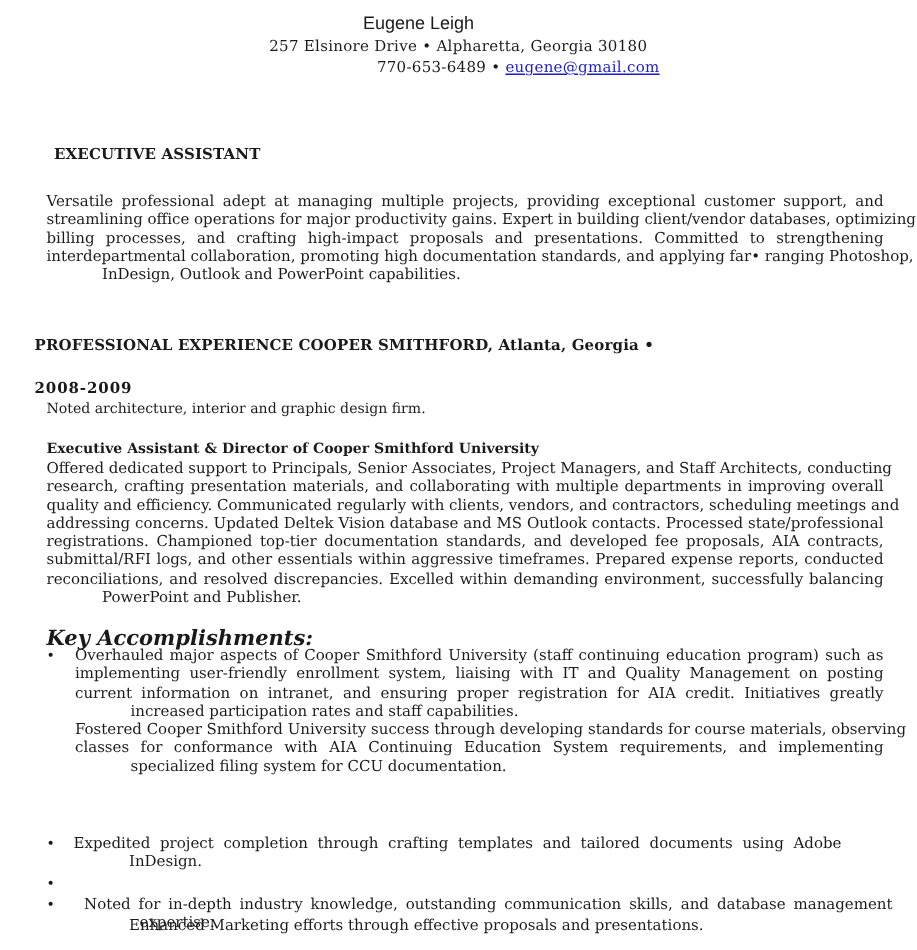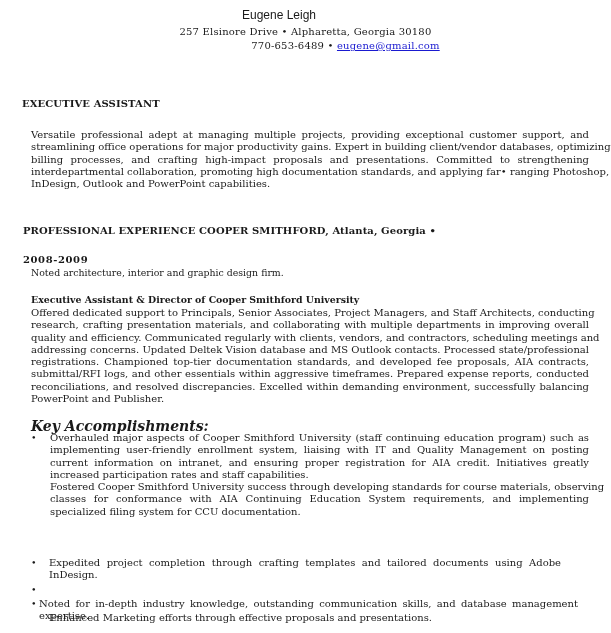--- a/index.html
+++ b/index.html
@@ -22,38 +22,38 @@
   .hdr-contact { top: 40px; padding-left: 40px; }
   .email { color: #1a1ad0; text-decoration: underline; }
   .heading {
     font-weight: bold; font-size: 10px; letter-spacing: 0.1px;
   }
   .para {
     font-size: 10px; line-height: 12.3px; text-align: justify;
     text-align-last: left;
   }
   .para .ln { display: block; text-align: justify; text-align-last: justify; white-space: nowrap; }
-  .para .ln.last { text-align-last: left; }
+  .para .ln.last { text-align-last: left; margin-left: 37px; }
   .small { font-size: 9.4px; }
   .bold { font-weight: bold; }
   .italic-bold { font-weight: bold; font-style: italic; font-size: 14px; }
   .bullet { font-size: 9.4px; }
 </style>
 </head>
 <body>
 
 <div class="abs hdr-name">Eugene Leigh</div>
 <div class="abs hdr-line hdr-addr">257 Elsinore Drive • Alpharetta, Georgia 30180</div>
 <div class="abs hdr-line hdr-contact">
   <span>770-653-6489</span>
   <span>•</span>
   <span class="email">eugene@gmail.com</span>
 </div>
 
-<div class="abs heading" style="top:98px; left:22px;">EXECUTIVE ASSISTANT</div>
+<div class="abs heading" style="top:98px; left:36px;">EXECUTIVE ASSISTANT</div>
 <div class="abs para" style="top:129px; left:31px; width:558px;">
   <span class="ln">Versatile professional adept at managing multiple projects, providing exceptional customer support, and</span>
   <span class="ln">streamlining office operations for major productivity gains. Expert in building client/vendor databases, optimizing</span>
   <span class="ln">billing processes, and crafting high-impact proposals and presentations. Committed to strengthening</span>
   <span class="ln">interdepartmental collaboration, promoting high documentation standards, and applying far• ranging Photoshop,</span>
   <span class="ln last">InDesign, Outlook and PowerPoint capabilities.</span>
 </div>
 
 <div class="abs heading" style="top:225px; left:23px;">PROFESSIONAL EXPERIENCE COOPER SMITHFORD, Atlanta, Georgia •</div>
 <div class="abs heading" style="top:254px; left:23px; letter-spacing:0.6px;">2008-2009</div>
@@ -89,16 +89,16 @@
   <span class="ln">Expedited project completion through crafting templates and tailored documents using Adobe</span>
   <span class="ln last">InDesign.</span>
 </div>
 
 <div class="abs bullet" style="top:584px; left:31px;">•</div>
 <div class="abs para" style="top:612px; left:49px; width:540px;">
   <span class="ln last">Enhanced Marketing efforts through effective proposals and presentations.</span>
 </div>
 
 <div class="abs bullet" style="top:598px; left:31px;">•</div>
-<div class="abs para" style="top:598px; left:39px; width:539px;">
+<div class="abs para" style="top:598px; left:56px; width:539px;">
   <span class="ln">Noted for in-depth industry knowledge, outstanding communication skills, and database management</span>
   <span class="ln last">expertise.</span>
 </div>
 
 </body></html>

